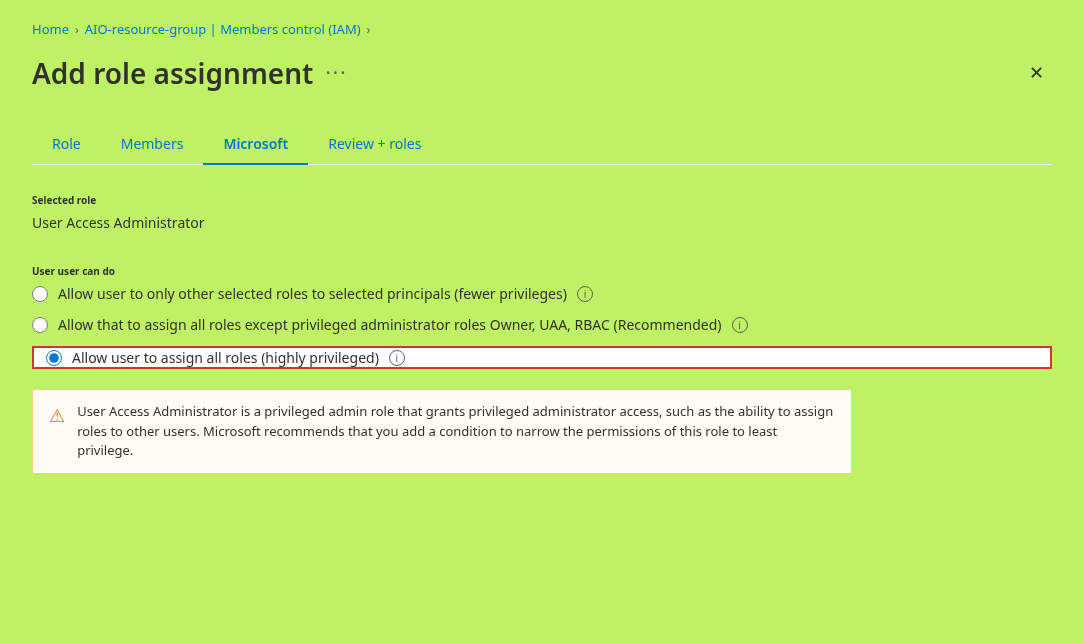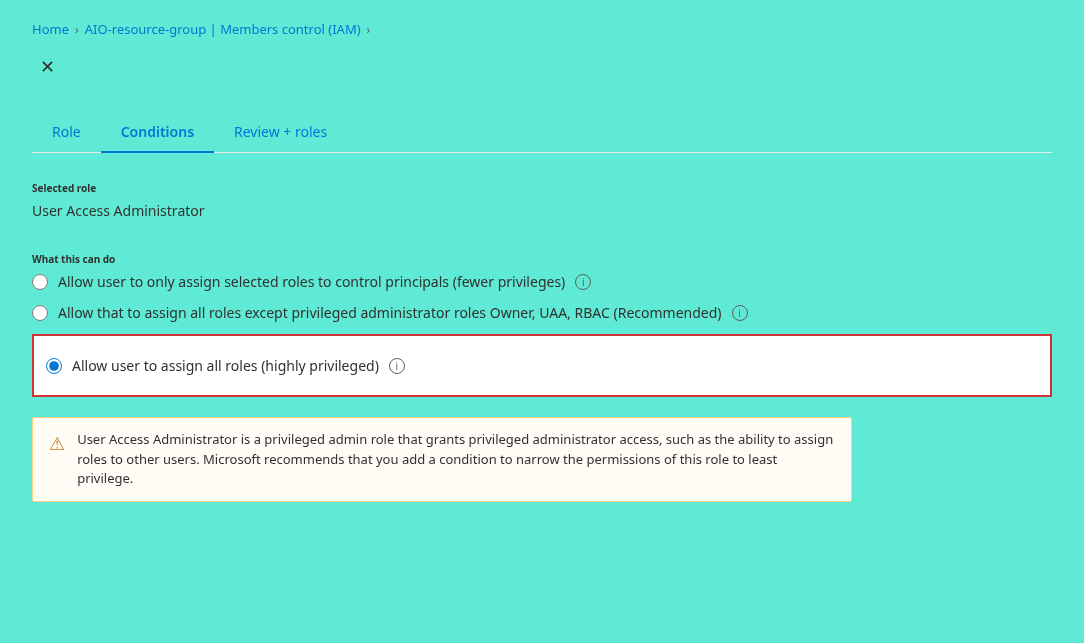--- a/index.html
+++ b/index.html
@@ -5,21 +5,21 @@
     * { box-sizing: border-box; margin: 0; padding: 0; }
     body {
       font-family: 'Segoe UI', system-ui, -apple-system, sans-serif;
       background: #ffffff;
       color: #323130;
       font-size: 14px;
     }
     .panel {
       width: 1084px;
       min-height: 643px;
-      background: #5eead4;
+      background: #bef264;
       padding: 20px 32px 32px 32px;
       position: relative;
     }
     .breadcrumb {
       display: flex;
       align-items: center;
       gap: 6px;
       font-size: 13px;
       color: #0078d4;
       margin-bottom: 16px;
@@ -120,21 +120,21 @@
     .radio-item input[type="radio"] {
       width: 16px;
       height: 16px;
       accent-color: #0078d4;
       cursor: pointer;
       flex-shrink: 0;
     }
     .radio-item.selected-option {
       border: 2px solid #d13438;
       border-radius: 0;
-      padding: 20px 12px;
+      padding: 0 12px;
       background: #ffffff;
     }
     .info-icon {
       display: inline-flex;
       align-items: center;
       justify-content: center;
       width: 16px;
       height: 16px;
       border-radius: 50%;
       border: 1px solid #605e5c;
@@ -174,41 +174,46 @@
 <div class="panel">
 
   <nav class="breadcrumb">
     <a>Home</a>
     <span class="separator">›</span>
     <a>AIO-resource-group | Members control (IAM)</a>
     <span class="separator">›</span>
   </nav>
 
   <div class="panel-header">
+    <div class="panel-title-row">
+      <h1 class="panel-title">Add role assignment</h1>
+      <span class="more-options">···</span>
+    </div>
     <button class="close-btn">✕</button>
   </div>
 
   <div class="tabs">
     <a class="tab">Role</a>
-    <a class="tab active">Conditions</a>
+    <a class="tab">Members</a>
+    <a class="tab active">Microsoft</a>
     <a class="tab">Review + roles</a>
   </div>
 
   <div class="content">
 
     <div class="section-label">Selected role</div>
     <div class="role-name">User Access Administrator</div>
 
-    <div class="section-label">What this can do</div>
+    <div class="section-label">User user can do</div>
 
     <div class="radio-group">
 
       <label class="radio-item">
         <input type="radio" name="user-permission" style="">
-        <span>Allow user to only assign selected roles to control principals (fewer privileges)</span>
+        <span>Allow user to only other selected roles to selected principals (fewer privileges)</span>
         <span class="info-icon">i</span>
       </label>
 
       <label class="radio-item">
         <input type="radio" name="user-permission" style="">
         <span>Allow that to assign all roles except privileged administrator roles Owner, UAA, RBAC (Recommended)</span>
         <span class="info-icon">i</span>
       </label>
 
       <label class="radio-item selected-option">

